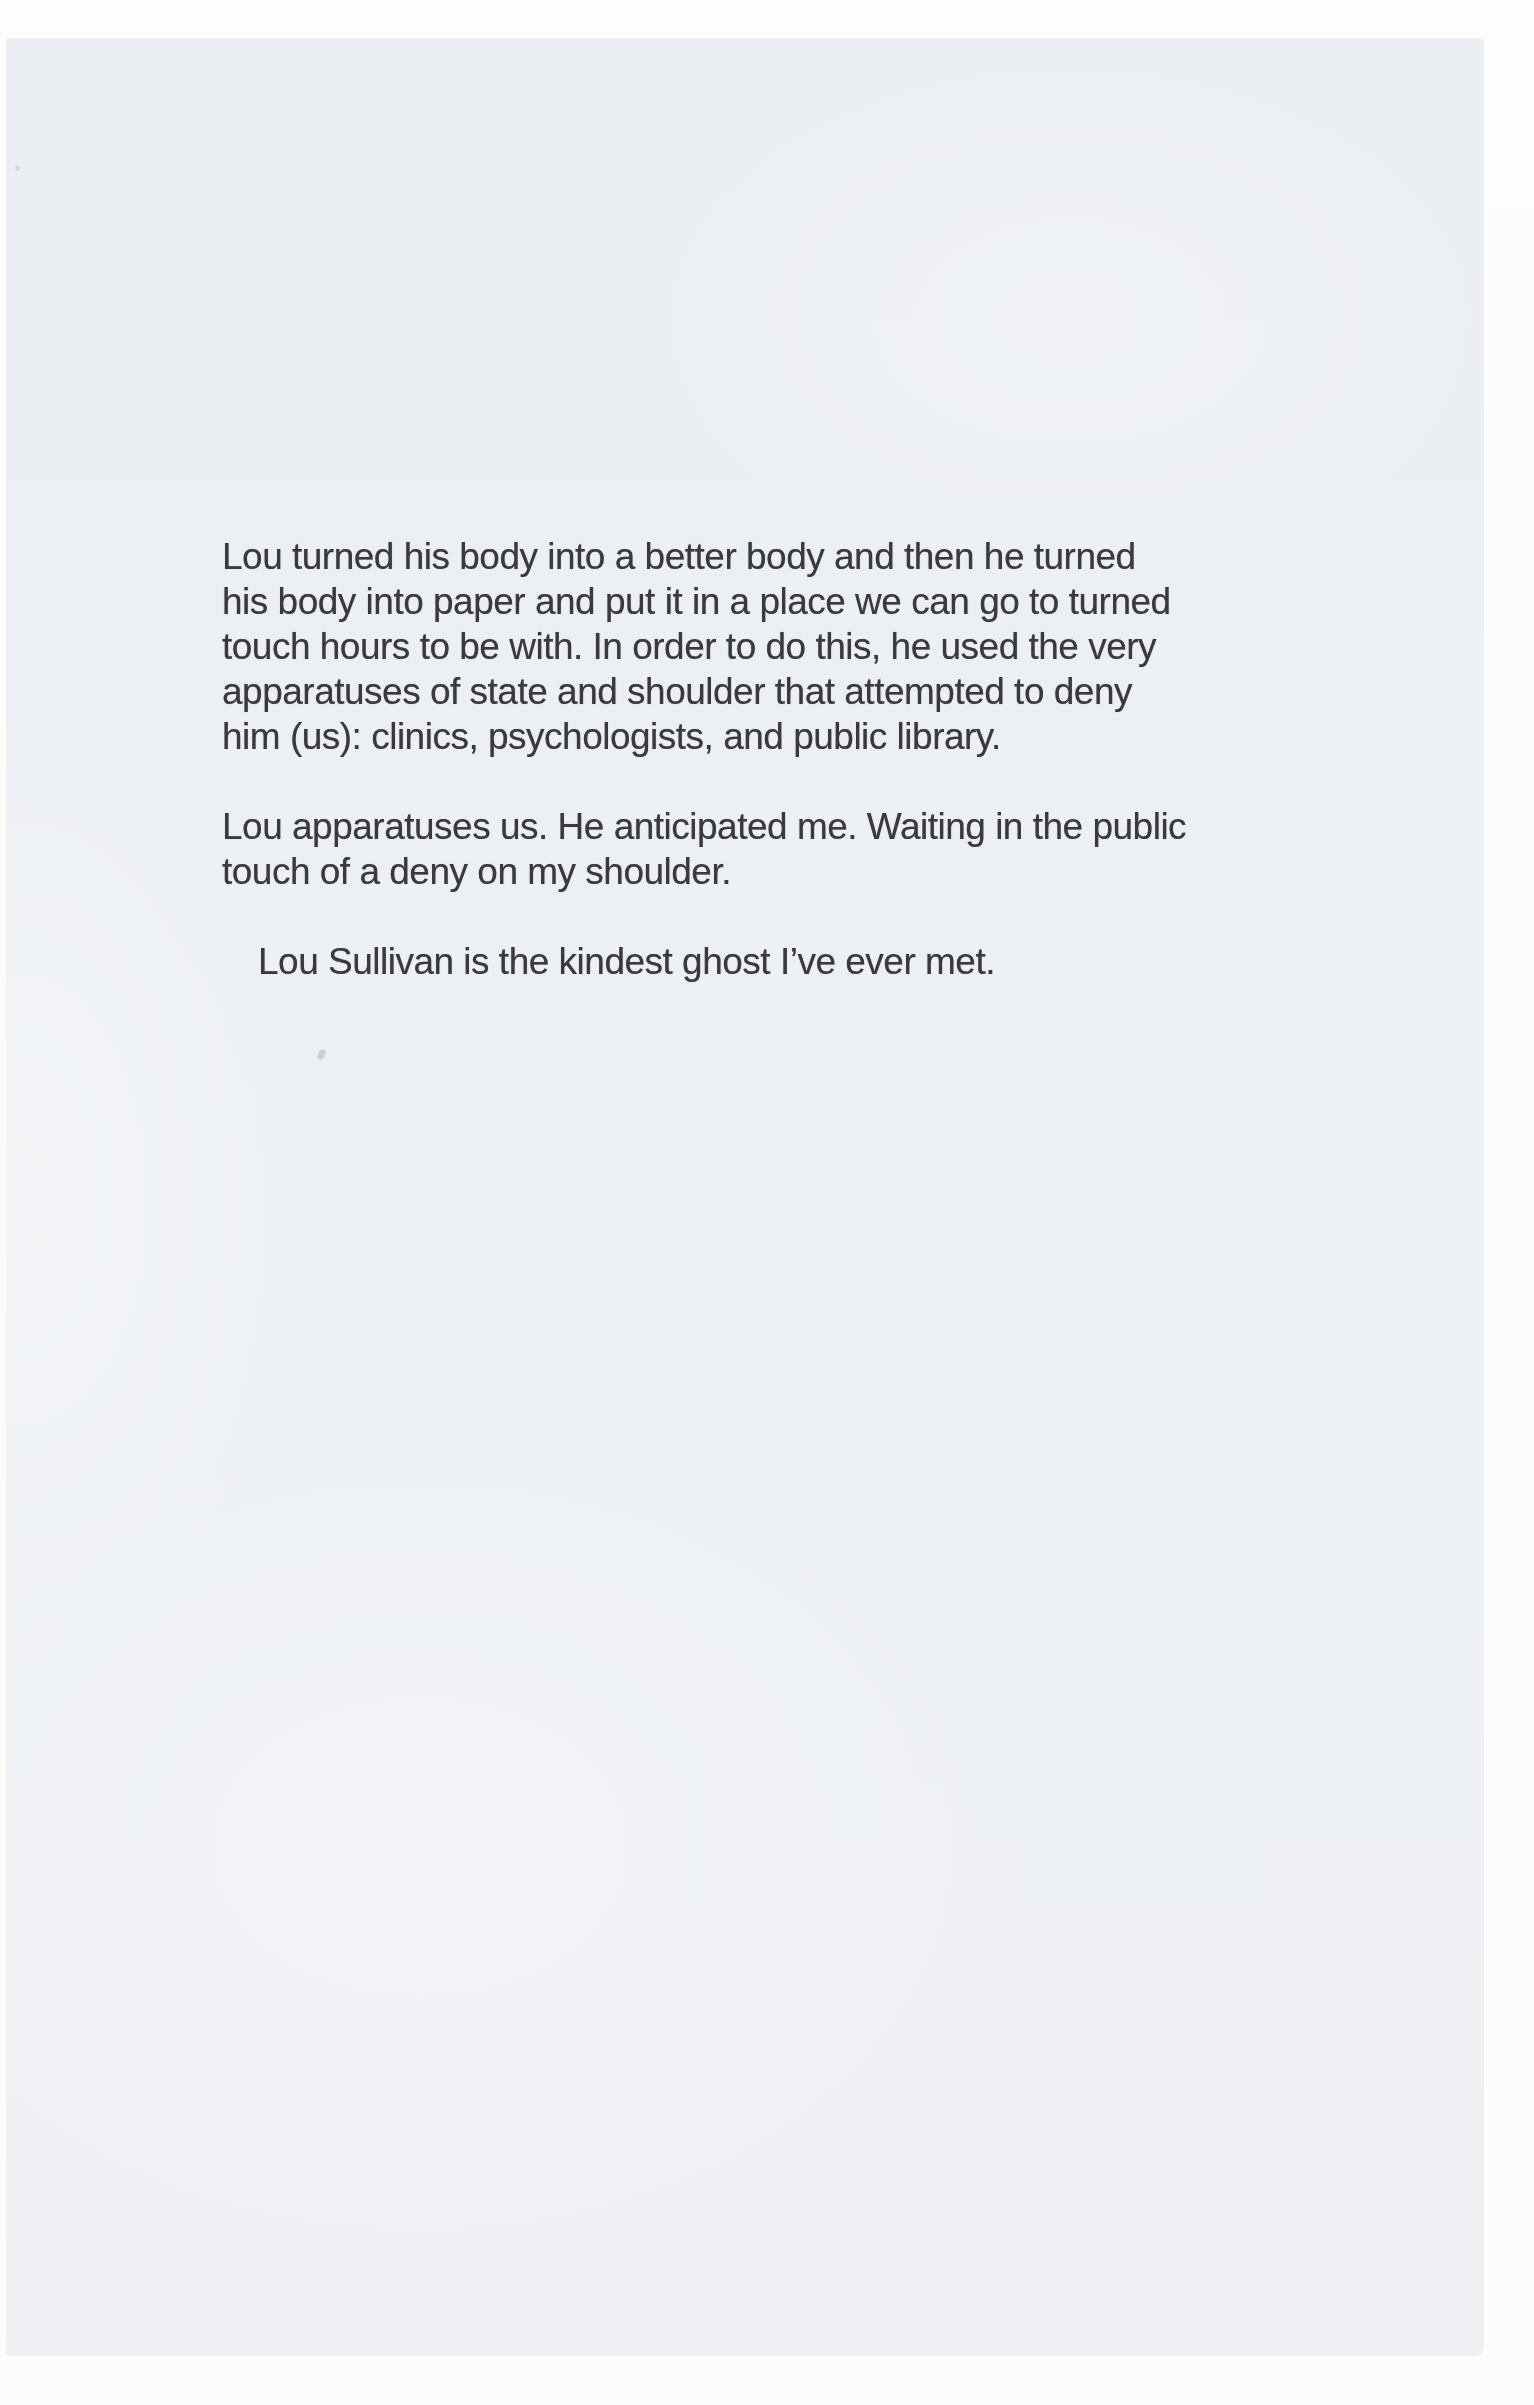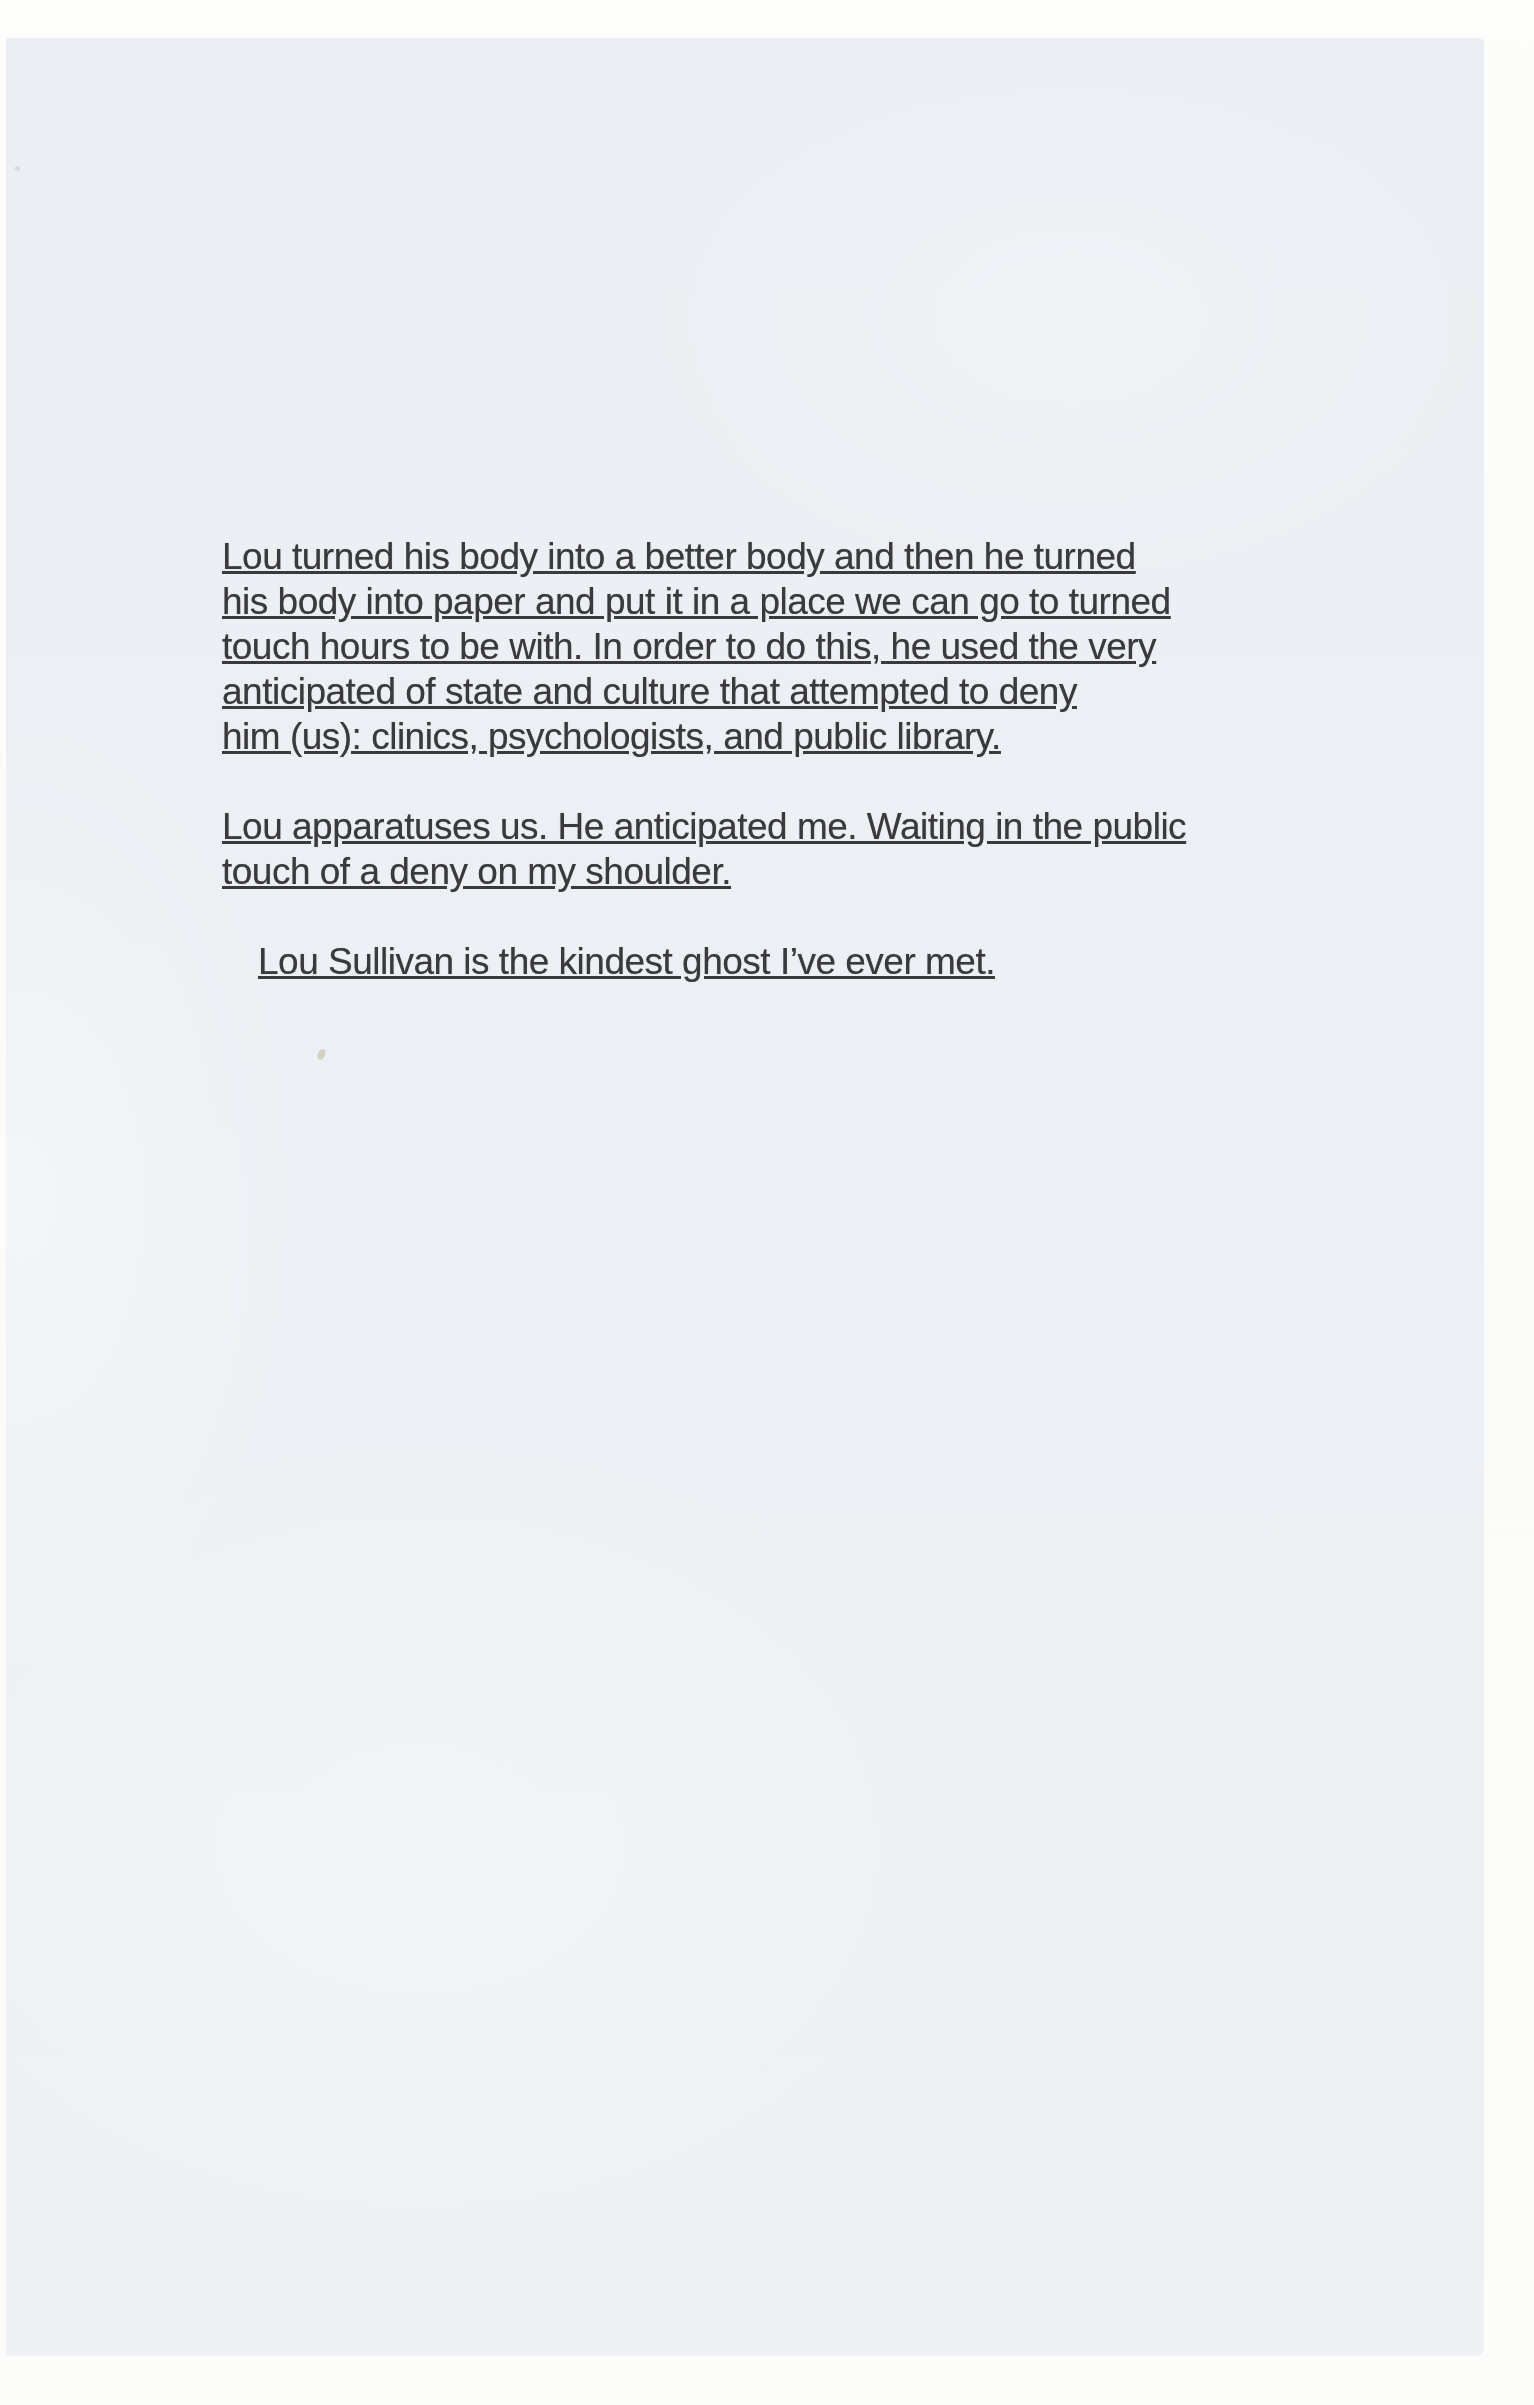--- a/index.html
+++ b/index.html
@@ -34,21 +34,20 @@
     left: 222px;
     top: 534px;
     width: 1037px;
     color: #3a3a3c;
     font-size: 37px;
     letter-spacing: -0.5px;
     text-shadow: 0 0 0.7px rgba(56,56,58,0.55);
   }
   .para {
     margin: 0 0 45px 0;
-    text-decoration: underline;
   }
   .para:last-child {
     margin-bottom: 0;
     margin-left: 36px;
   }
   .line {
     line-height: 45px;
     white-space: nowrap;
   }
   
@@ -77,21 +76,21 @@
 
 <div class="page">
   <div class="speck2"></div>
 </div>
 
 <div class="text-block">
   <div class="para">
     <div class="line">Lou turned his body into a better body and then he turned</div>
     <div class="line">his body into paper and put it in a place we can go to turned</div>
     <div class="line">touch hours to be with. In order to do this, he used the very</div>
-    <div class="line">anticipated of state and culture that attempted to deny</div>
+    <div class="line">apparatuses of state and shoulder that attempted to deny</div>
     <div class="line">him (us): clinics, psychologists, and public library.</div>
   </div>
   <div class="para">
     <div class="line">Lou apparatuses us. He anticipated me. Waiting in the public</div>
     <div class="line">touch of a deny on my shoulder.</div>
   </div>
   <div class="para">
     <div class="line">Lou Sullivan is the kindest ghost I’ve ever met.</div>
   </div>
 </div>

